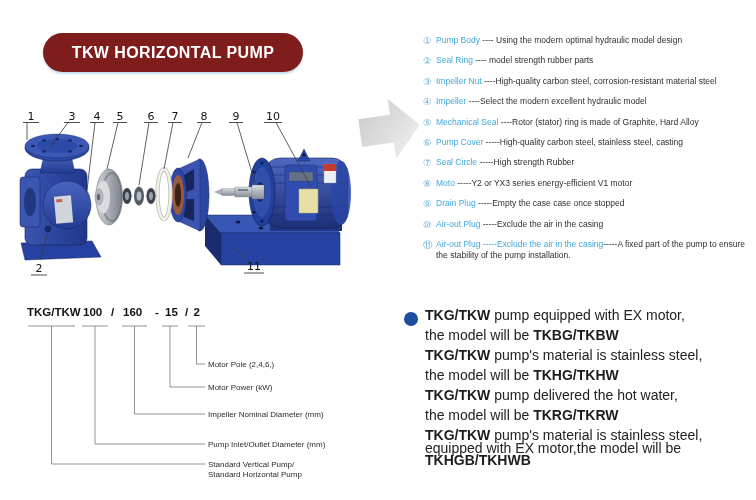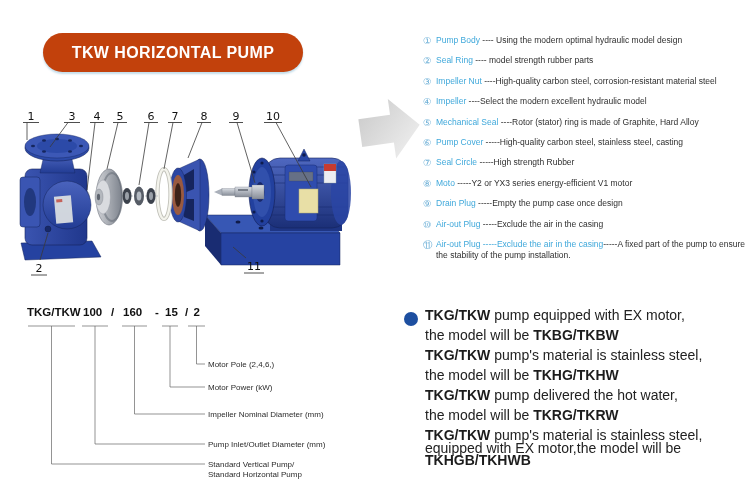--- a/index.html
+++ b/index.html
@@ -1,20 +1,20 @@
 <!DOCTYPE html>
 <html><head>
 <meta charset="utf-8">
 <style>
   html,body{margin:0;padding:0;background:#fff;}
   body{width:756px;height:500px;font-family:"Liberation Sans",sans-serif;}
   .stage{position:relative;width:756px;height:500px;background:#ffffff;overflow:hidden;}
 
   
-  .banner{position:absolute;left:43px;top:33px;width:260px;height:39px;background:#c2410c;
+  .banner{position:absolute;left:43px;top:33px;width:260px;height:39px;background:#7f1d1d;
           border-radius:20px;display:flex;align-items:center;justify-content:center;
           box-shadow:0 2px 2px rgba(20,120,170,.25);}
   .banner span{color:#ffffff;font-weight:bold;font-size:16px;letter-spacing:.4px;}
 
   
   .parts-list{position:absolute;left:423px;top:35px;width:330px;}
   .part-item{display:flex;align-items:flex-start;margin-bottom:9.4px;font-size:8.5px;
              line-height:11px;color:#2f2f2f;}
   .part-num{flex:0 0 13px;width:13px;color:#6aaed6;font-family:"DejaVu Sans",sans-serif;
             font-size:9.5px;line-height:11px;}
@@ -242,21 +242,21 @@
       <div class="part-item">
         <span class="part-num">⑦</span>
         <span class="part-text"><span class="part-name">Seal Circle</span><span class="part-desc"> -----High strength Rubber</span></span>
       </div>
       <div class="part-item">
         <span class="part-num">⑧</span>
         <span class="part-text"><span class="part-name">Moto</span><span class="part-desc"> -----Y2 or YX3 series energy-efficient V1 motor</span></span>
       </div>
       <div class="part-item">
         <span class="part-num">⑨</span>
-        <span class="part-text"><span class="part-name">Drain Plug</span><span class="part-desc"> -----Empty the pump case once design</span></span>
+        <span class="part-text"><span class="part-name">Drain Plug</span><span class="part-desc"> -----Empty the case case once stopped</span></span>
       </div>
       <div class="part-item">
         <span class="part-num">⑩</span>
         <span class="part-text"><span class="part-name">Air-out Plug</span><span class="part-desc"> -----Exclude the air in the casing</span></span>
       </div>
       <div class="part-item">
         <span class="part-num">⑪</span>
         <span class="part-text"><span class="part-name">Air-out Plug -----Exclude the air in the casing</span><span class="part-desc">-----A fixed part of the pump to ensure the stability of the pump installation.</span></span>
       </div>
     </div>

